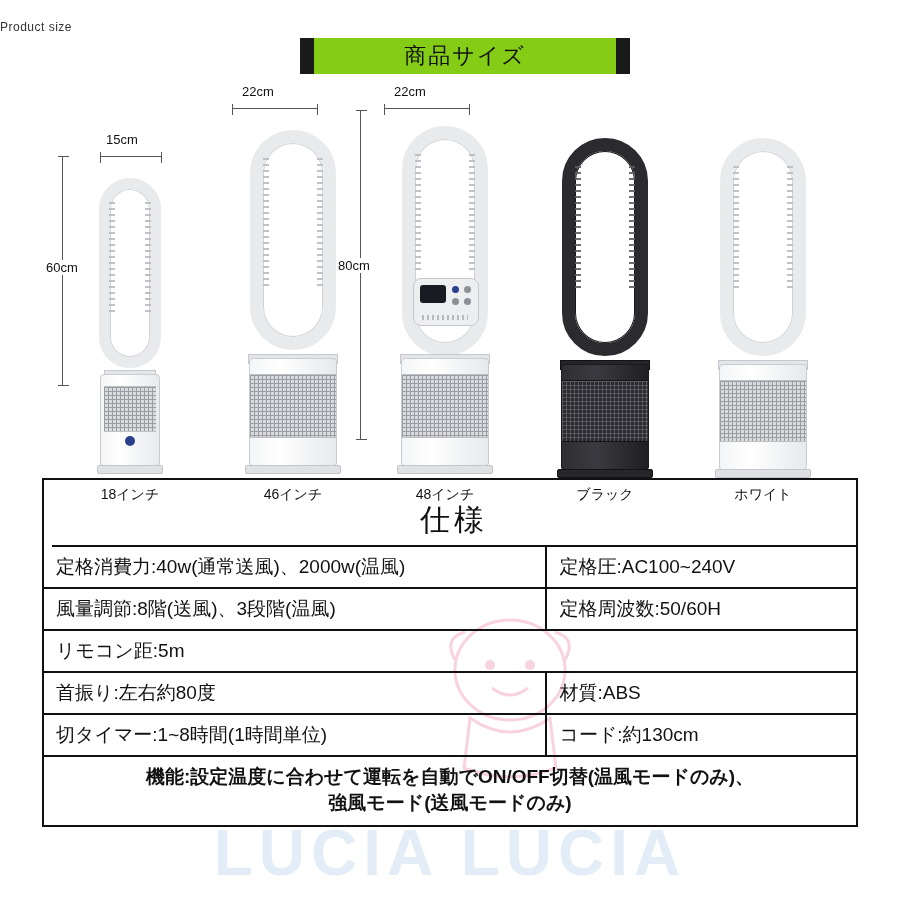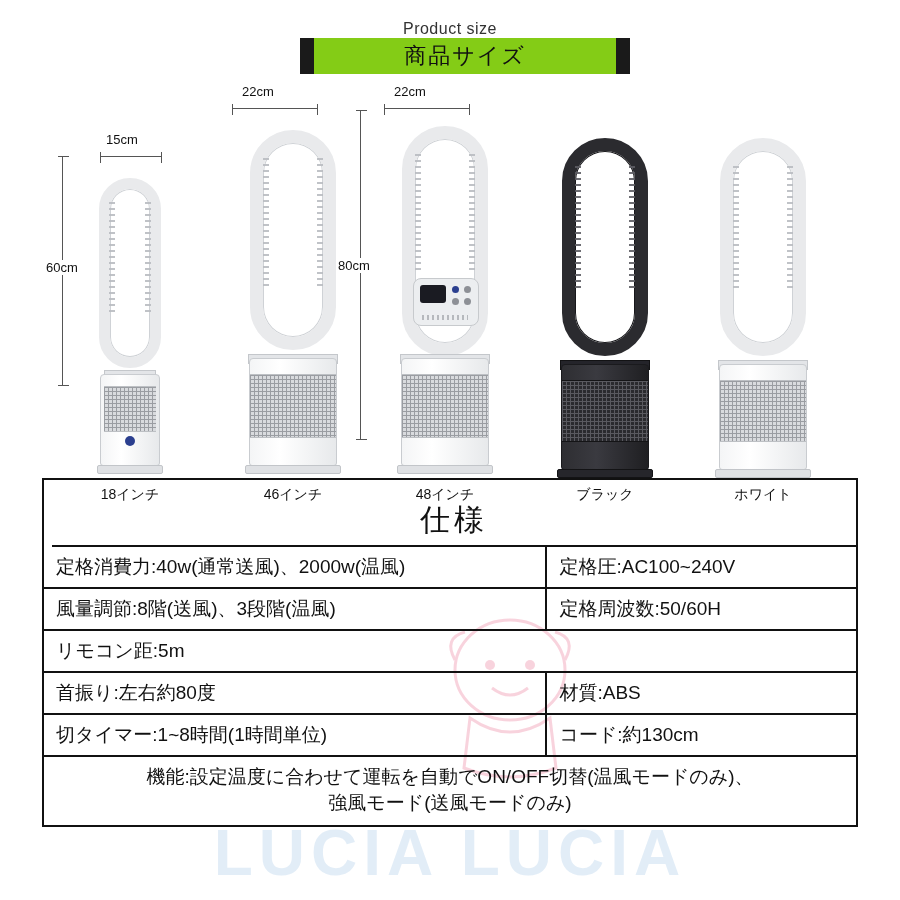--- a/index.html
+++ b/index.html
@@ -37,22 +37,22 @@
     z-index: 0;
     pointer-events: none;
     opacity: 0.5;
   }
 
   
   .head-eyebrow {
     position: absolute;
     top: 20px;
     left: 0; right: 0;
-    text-align: center;
-    font-size: 16px;
+    text-align: left;
+    font-size: 12px;
     color: #333;
     letter-spacing: 0.5px;
   }
   .title-band {
     position: absolute;
     top: 38px;
     left: 300px;
     width: 330px;
     height: 36px;
     background: #84cc16;
@@ -249,20 +249,21 @@
     width: 62%;
     border-right: 2px solid #111;
   }
   .spec-cell.right { width: 38%; }
   .spec-cell.full {
     width: 100%;
     display: block;
     text-align: center;
     line-height: 1.35;
     padding: 7px 10px 10px;
+    font-weight: bold;
   }
 </style>
 </head>
 <body>
 
 <div class="watermark">LUCIA LUCIA</div>
 <svg class="wm-face" viewBox="0 0 160 190">
   <ellipse cx="80" cy="70" rx="55" ry="50" fill="none" stroke="#f3a8bc" stroke-width="3"></ellipse>
   <circle cx="60" cy="65" r="5" fill="#f3a8bc"></circle>
   <circle cx="100" cy="65" r="5" fill="#f3a8bc"></circle>

